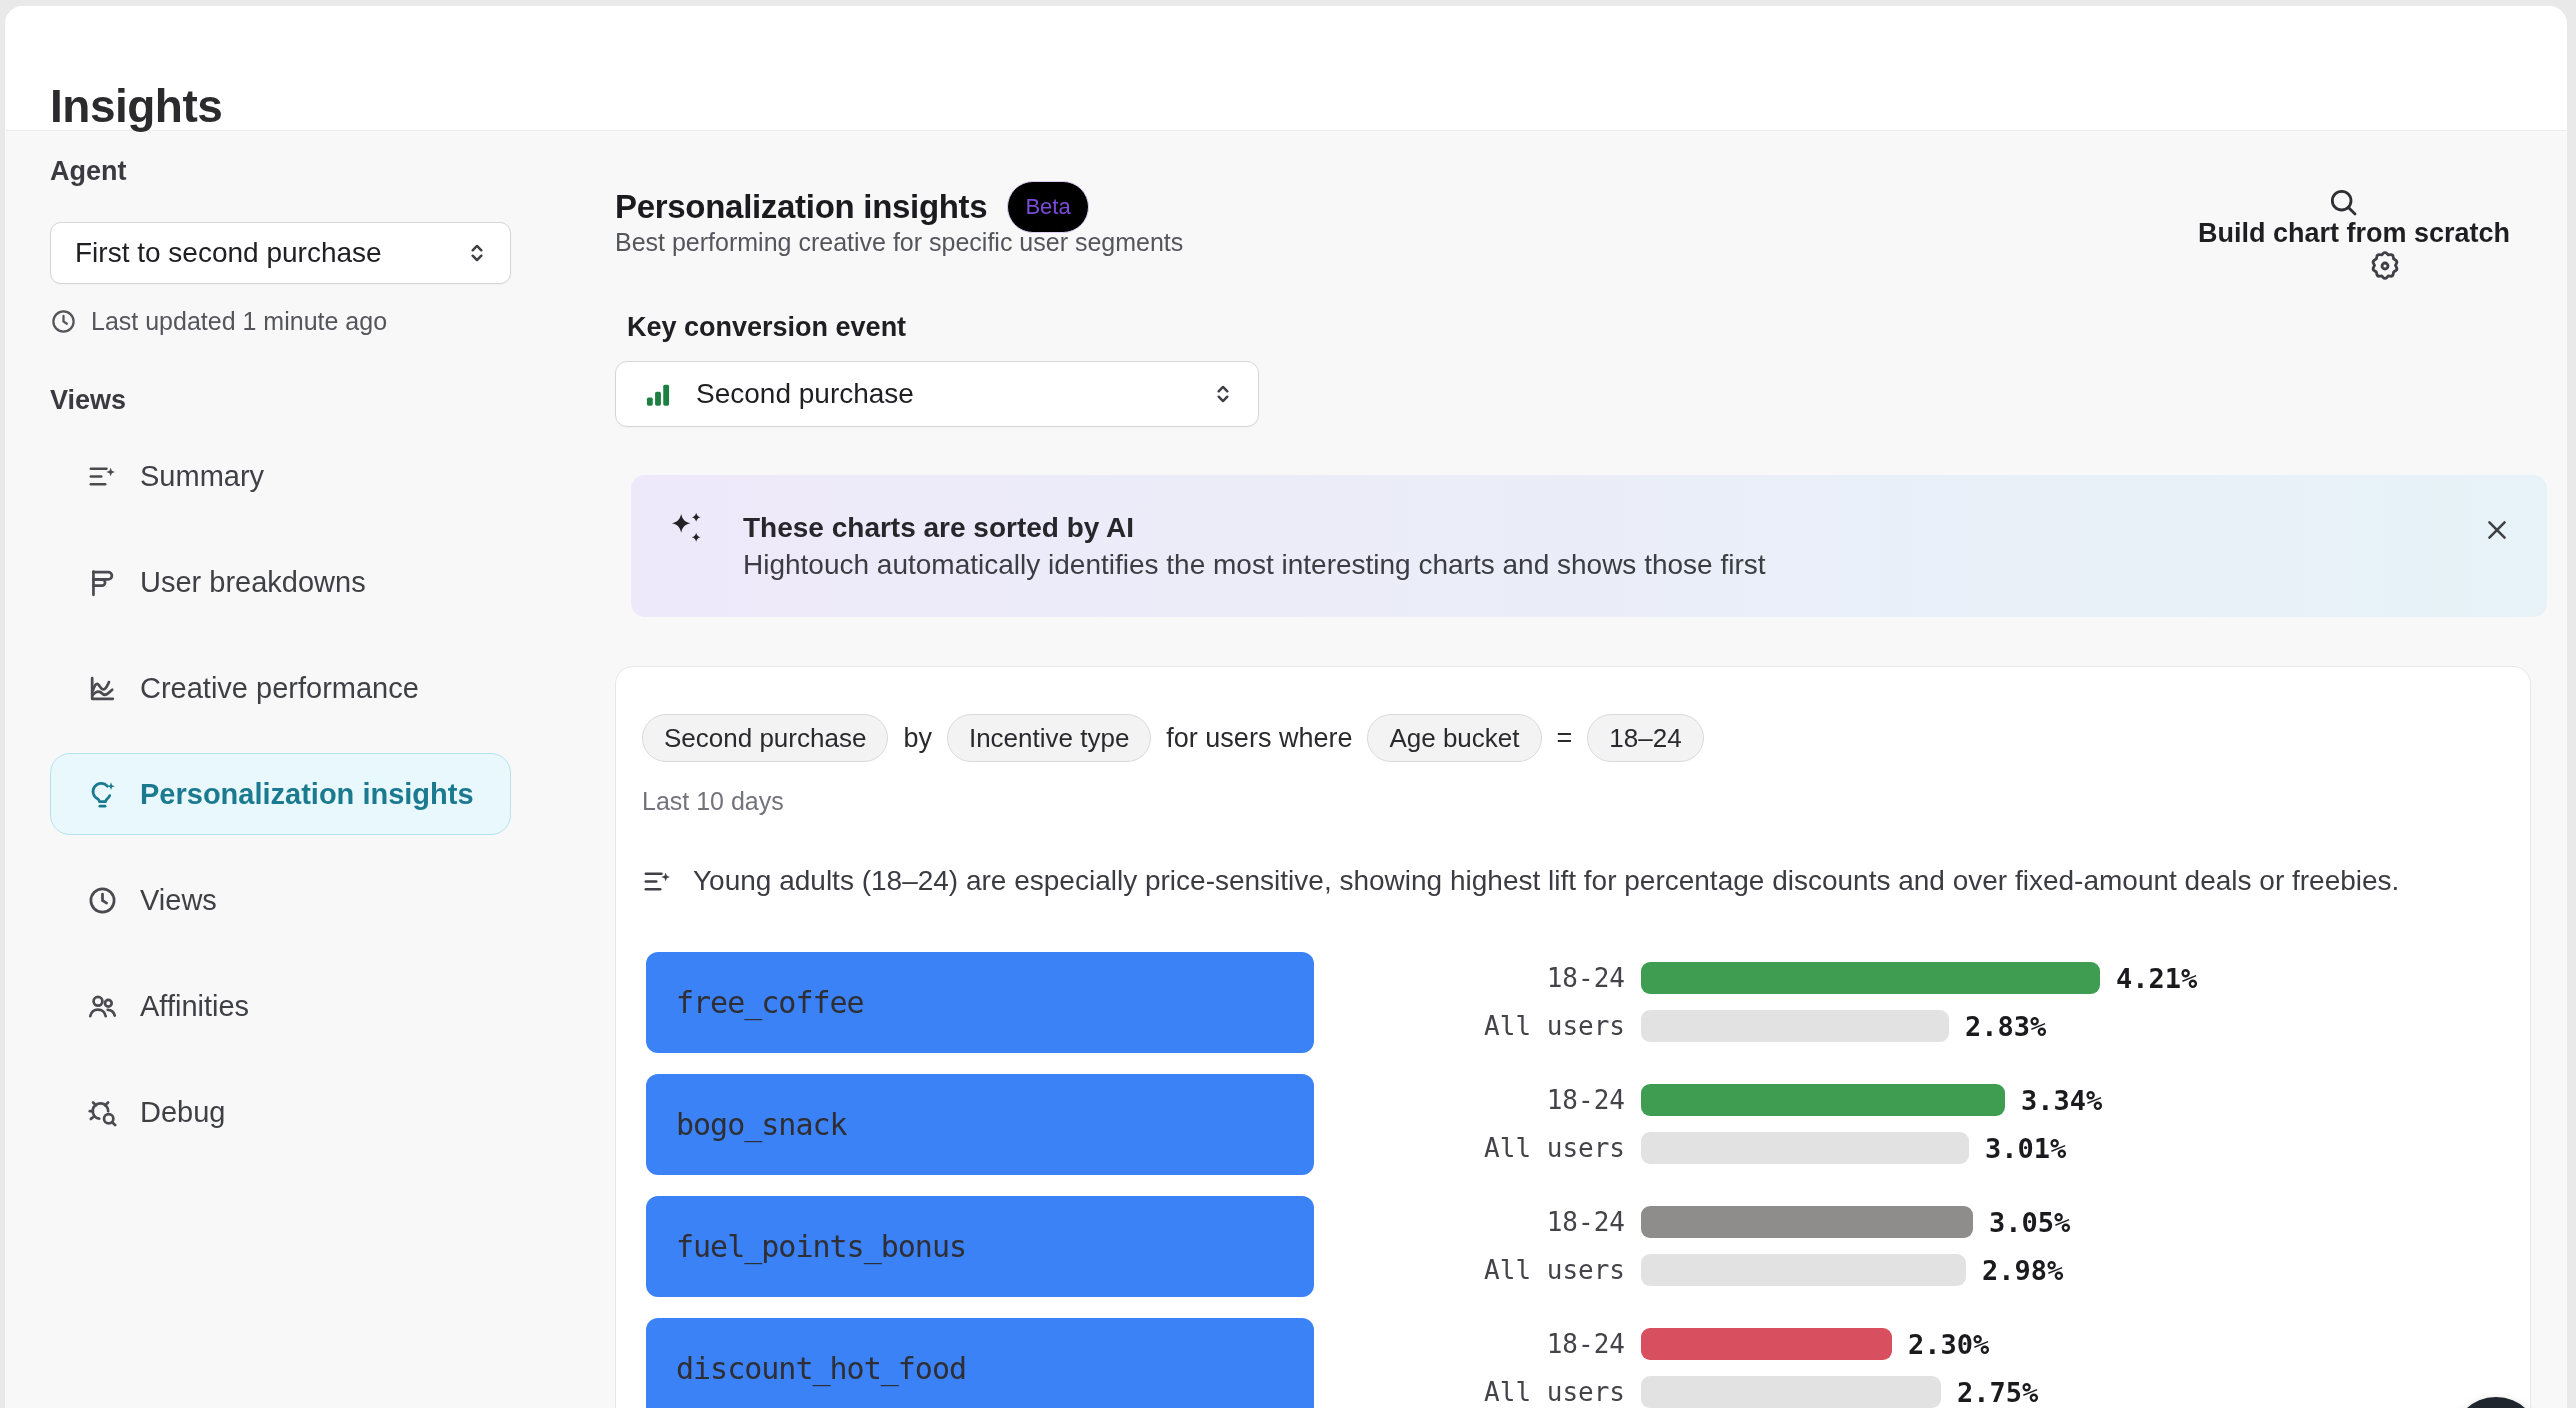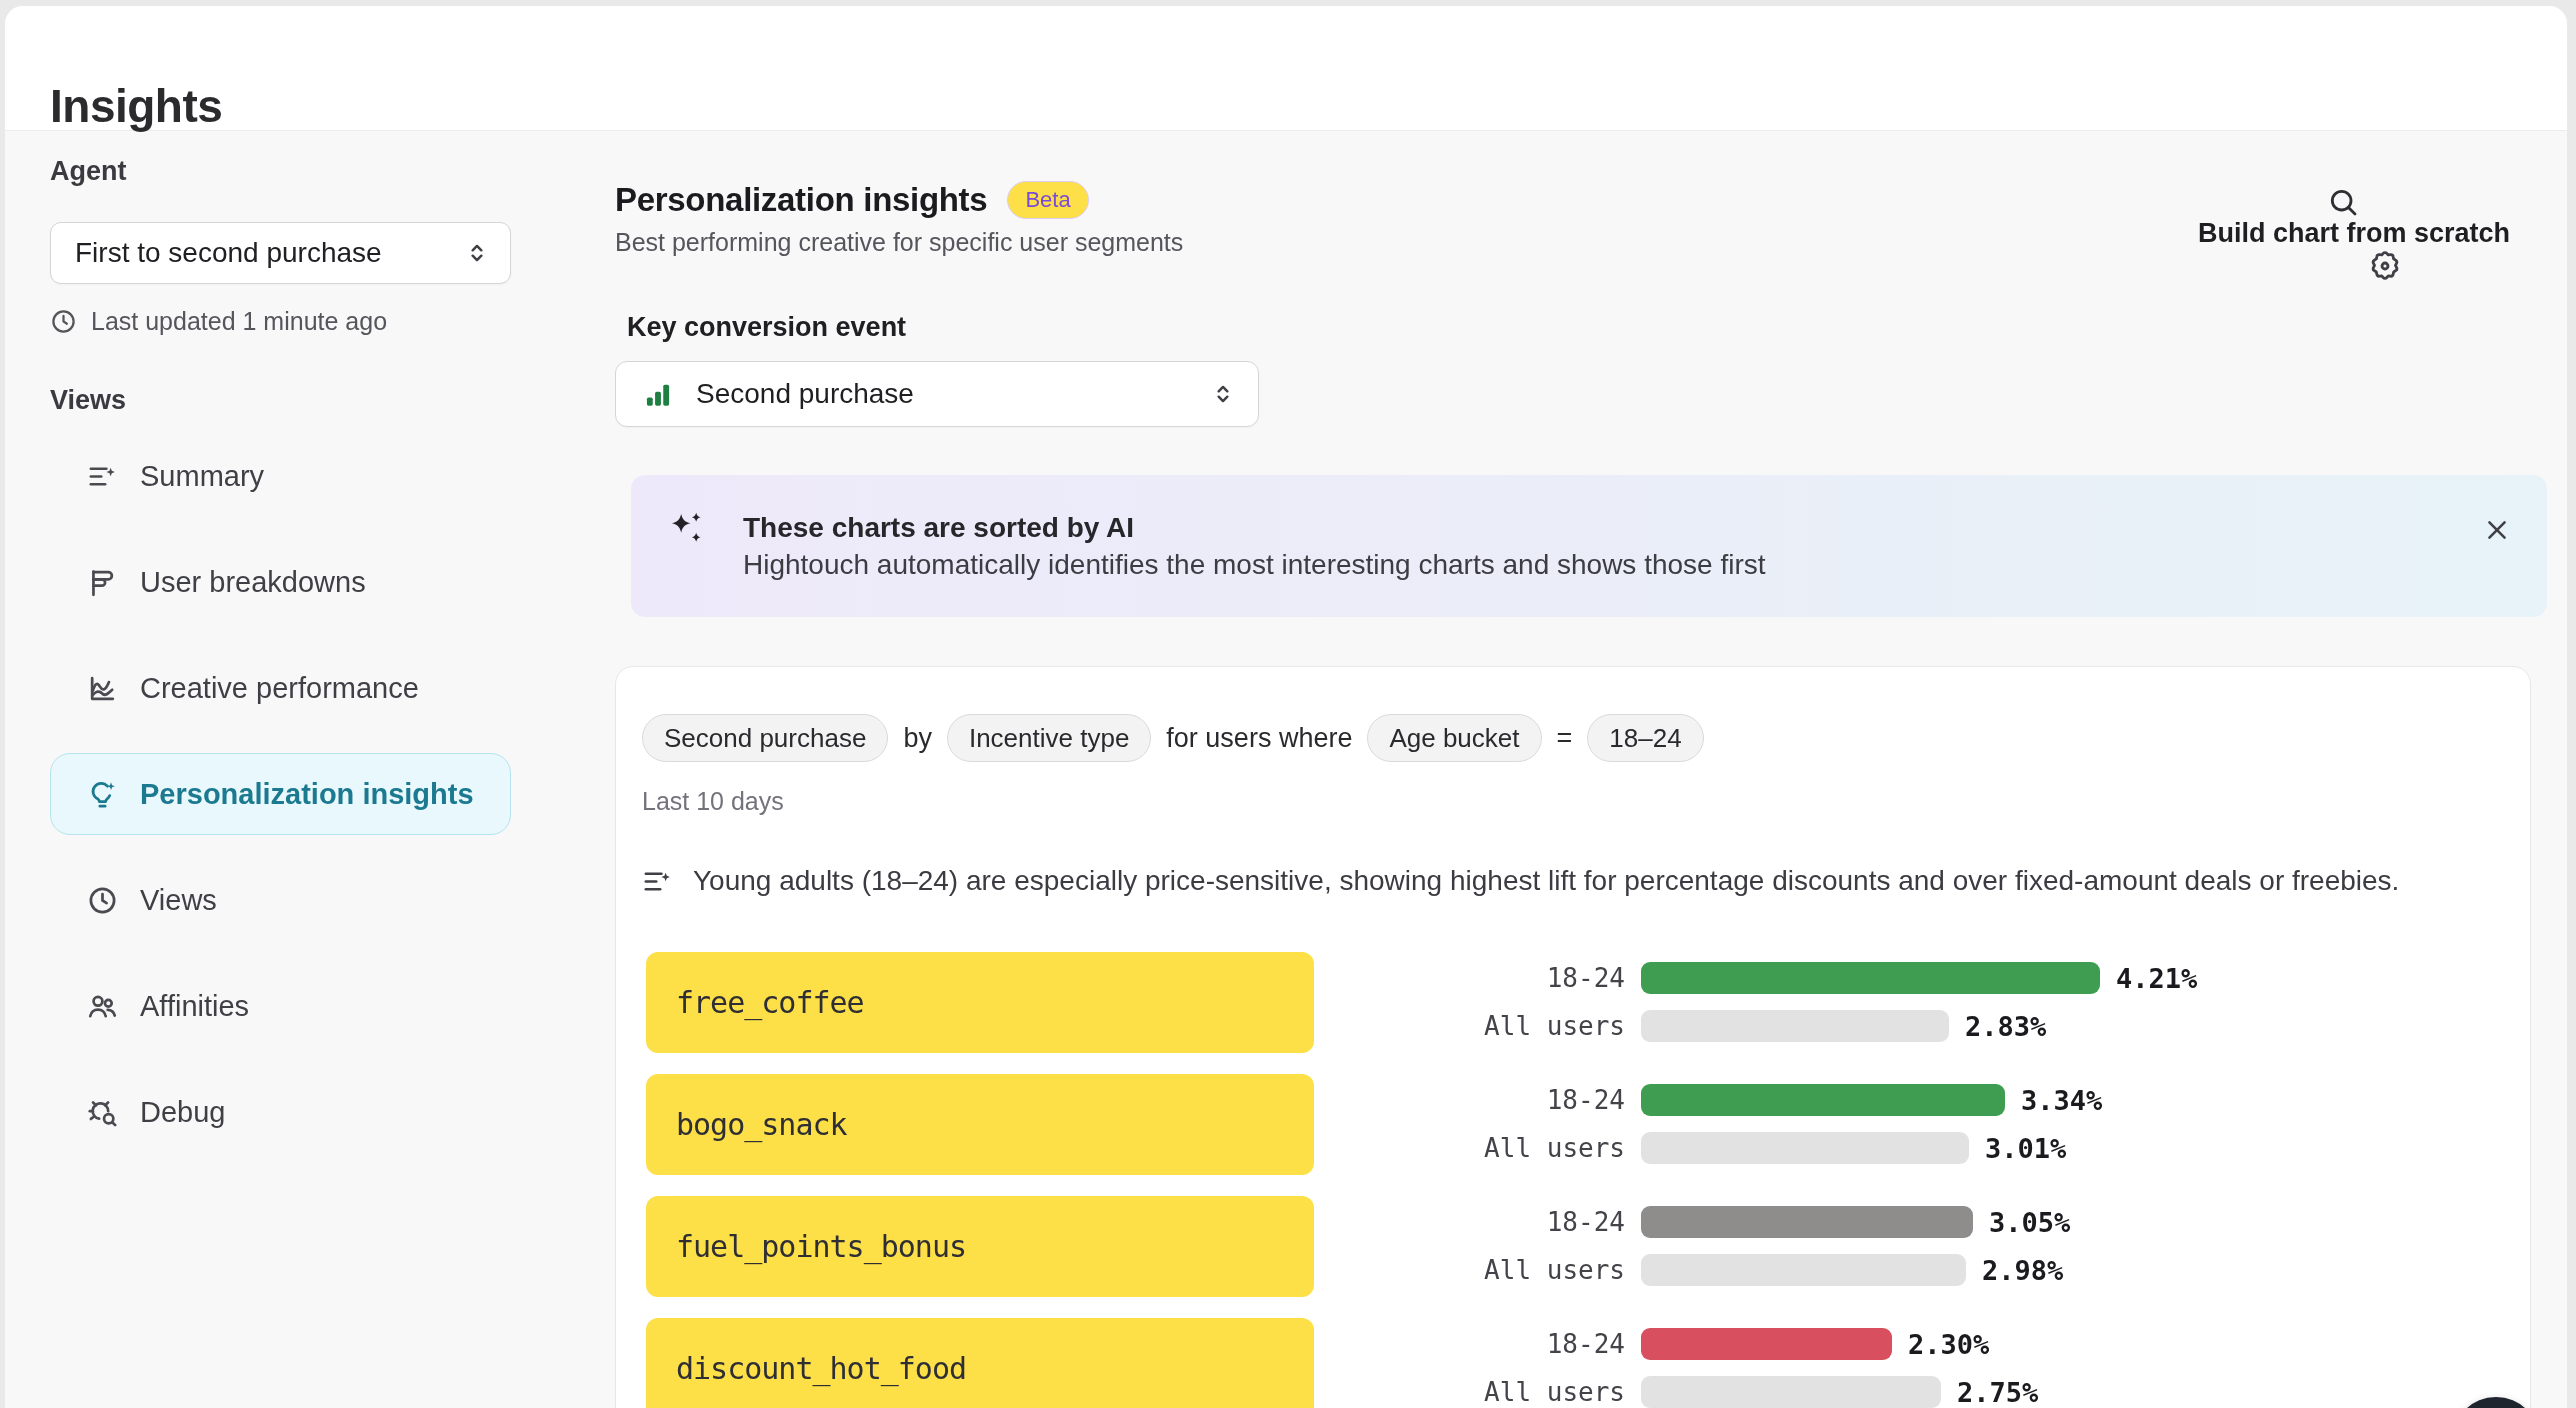--- a/index.html
+++ b/index.html
@@ -36,22 +36,22 @@
     font-size:29px;color:#3f3f46;cursor:pointer;
   }
   .nav-item .ic{width:31px;height:31px;flex:0 0 31px;color:#4a4a50;display:flex;}
   .nav-item.active{background:#e9f8fc;border-color:#b5e3ee;color:#1b7a90;font-weight:600;}
   .nav-item.active .ic{color:#1b7a90;}
   
   .main{position:absolute;left:615px;top:0;width:1916px;height:1409px;z-index:2;}
   .title-row{position:absolute;left:0;top:181px;display:flex;align-items:center;gap:20px;}
   .main-title{font-size:33px;font-weight:700;color:#1b1b1f;letter-spacing:-0.3px;}
   .beta-badge{
-    font-size:22px;color:#7a4bd6;background:#fde047;border:1px solid #ddccf3;
-    padding:5px 17px;border-radius:997px;font-weight:500;
+    font-size:22px;color:#7a4bd6;background:#000000;border:1px solid #ddccf3;
+    padding:12px 17px;border-radius:997px;font-weight:500;
   }
   .controls{position:absolute;top:186px;right:21px;display:flex;align-items:center;flex-direction:column;}
   .controls .search-ic{width:32px;height:32px;color:#2e2e33;display:flex;cursor:pointer;}
   .controls .bcs{margin-left:22px;font-size:27px;font-weight:600;color:#1f1f23;cursor:pointer;}
   .controls .gear{margin-left:84px;width:34px;height:34px;color:#3f3f46;display:flex;cursor:pointer;}
   .subtitle{position:absolute;left:0;top:227px;font-size:25px;color:#55555c;line-height:30px;}
   .kce-label{position:absolute;left:12px;top:311px;font-size:27px;font-weight:600;color:#202024;line-height:32px;}
   .kce-select{
     position:absolute;left:0;top:361px;width:644px;height:66px;box-sizing:border-box;
     background:#fff;border:1.5px solid #d6d6d9;border-radius:12px;
@@ -81,21 +81,21 @@
     font-size:26px;color:#2a2a2e;cursor:pointer;white-space:nowrap;
   }
   .chip-join{font-size:27px;color:#2a2a2e;white-space:nowrap;}
   .timeframe{position:absolute;left:26px;top:120px;font-size:25px;color:#73737b;}
   .insight-row{position:absolute;left:26px;top:196px;display:flex;align-items:center;gap:20px;width:1856px;}
   .insight-row .ic{width:31px;height:31px;flex:0 0 31px;color:#3f3f46;display:flex;}
   .insight-text{font-size:28px;color:#3b3b42;line-height:36px;}
   .rows{position:absolute;left:30px;top:285px;width:1856px;}
   .crow{position:relative;height:101px;margin-bottom:21px;}
   .label-card{
-    position:absolute;left:0;top:0;width:668px;height:101px;background:#fde047;border-radius:12px;
+    position:absolute;left:0;top:0;width:668px;height:101px;background:#3b82f6;border-radius:12px;
     display:flex;align-items:center;padding-left:30px;box-sizing:border-box;
   }
   .mono{font-family:"DejaVu Sans Mono",monospace;}
   .label-card .lbl{font-size:30px;color:#2e2e34;letter-spacing:-1px;}
   .bar-group{position:absolute;left:809px;top:2px;width:1038px;}
   .bar-row{height:48px;display:flex;align-items:center;gap:16px;}
   .tick{width:170px;text-align:right;font-size:26px;color:#434349;flex:0 0 170px;}
   .bar{height:32px;border-radius:9px;flex:0 0 auto;}
   .bval{font-size:27px;font-weight:700;color:#1b1b1f;}
   .chat-bubble{

